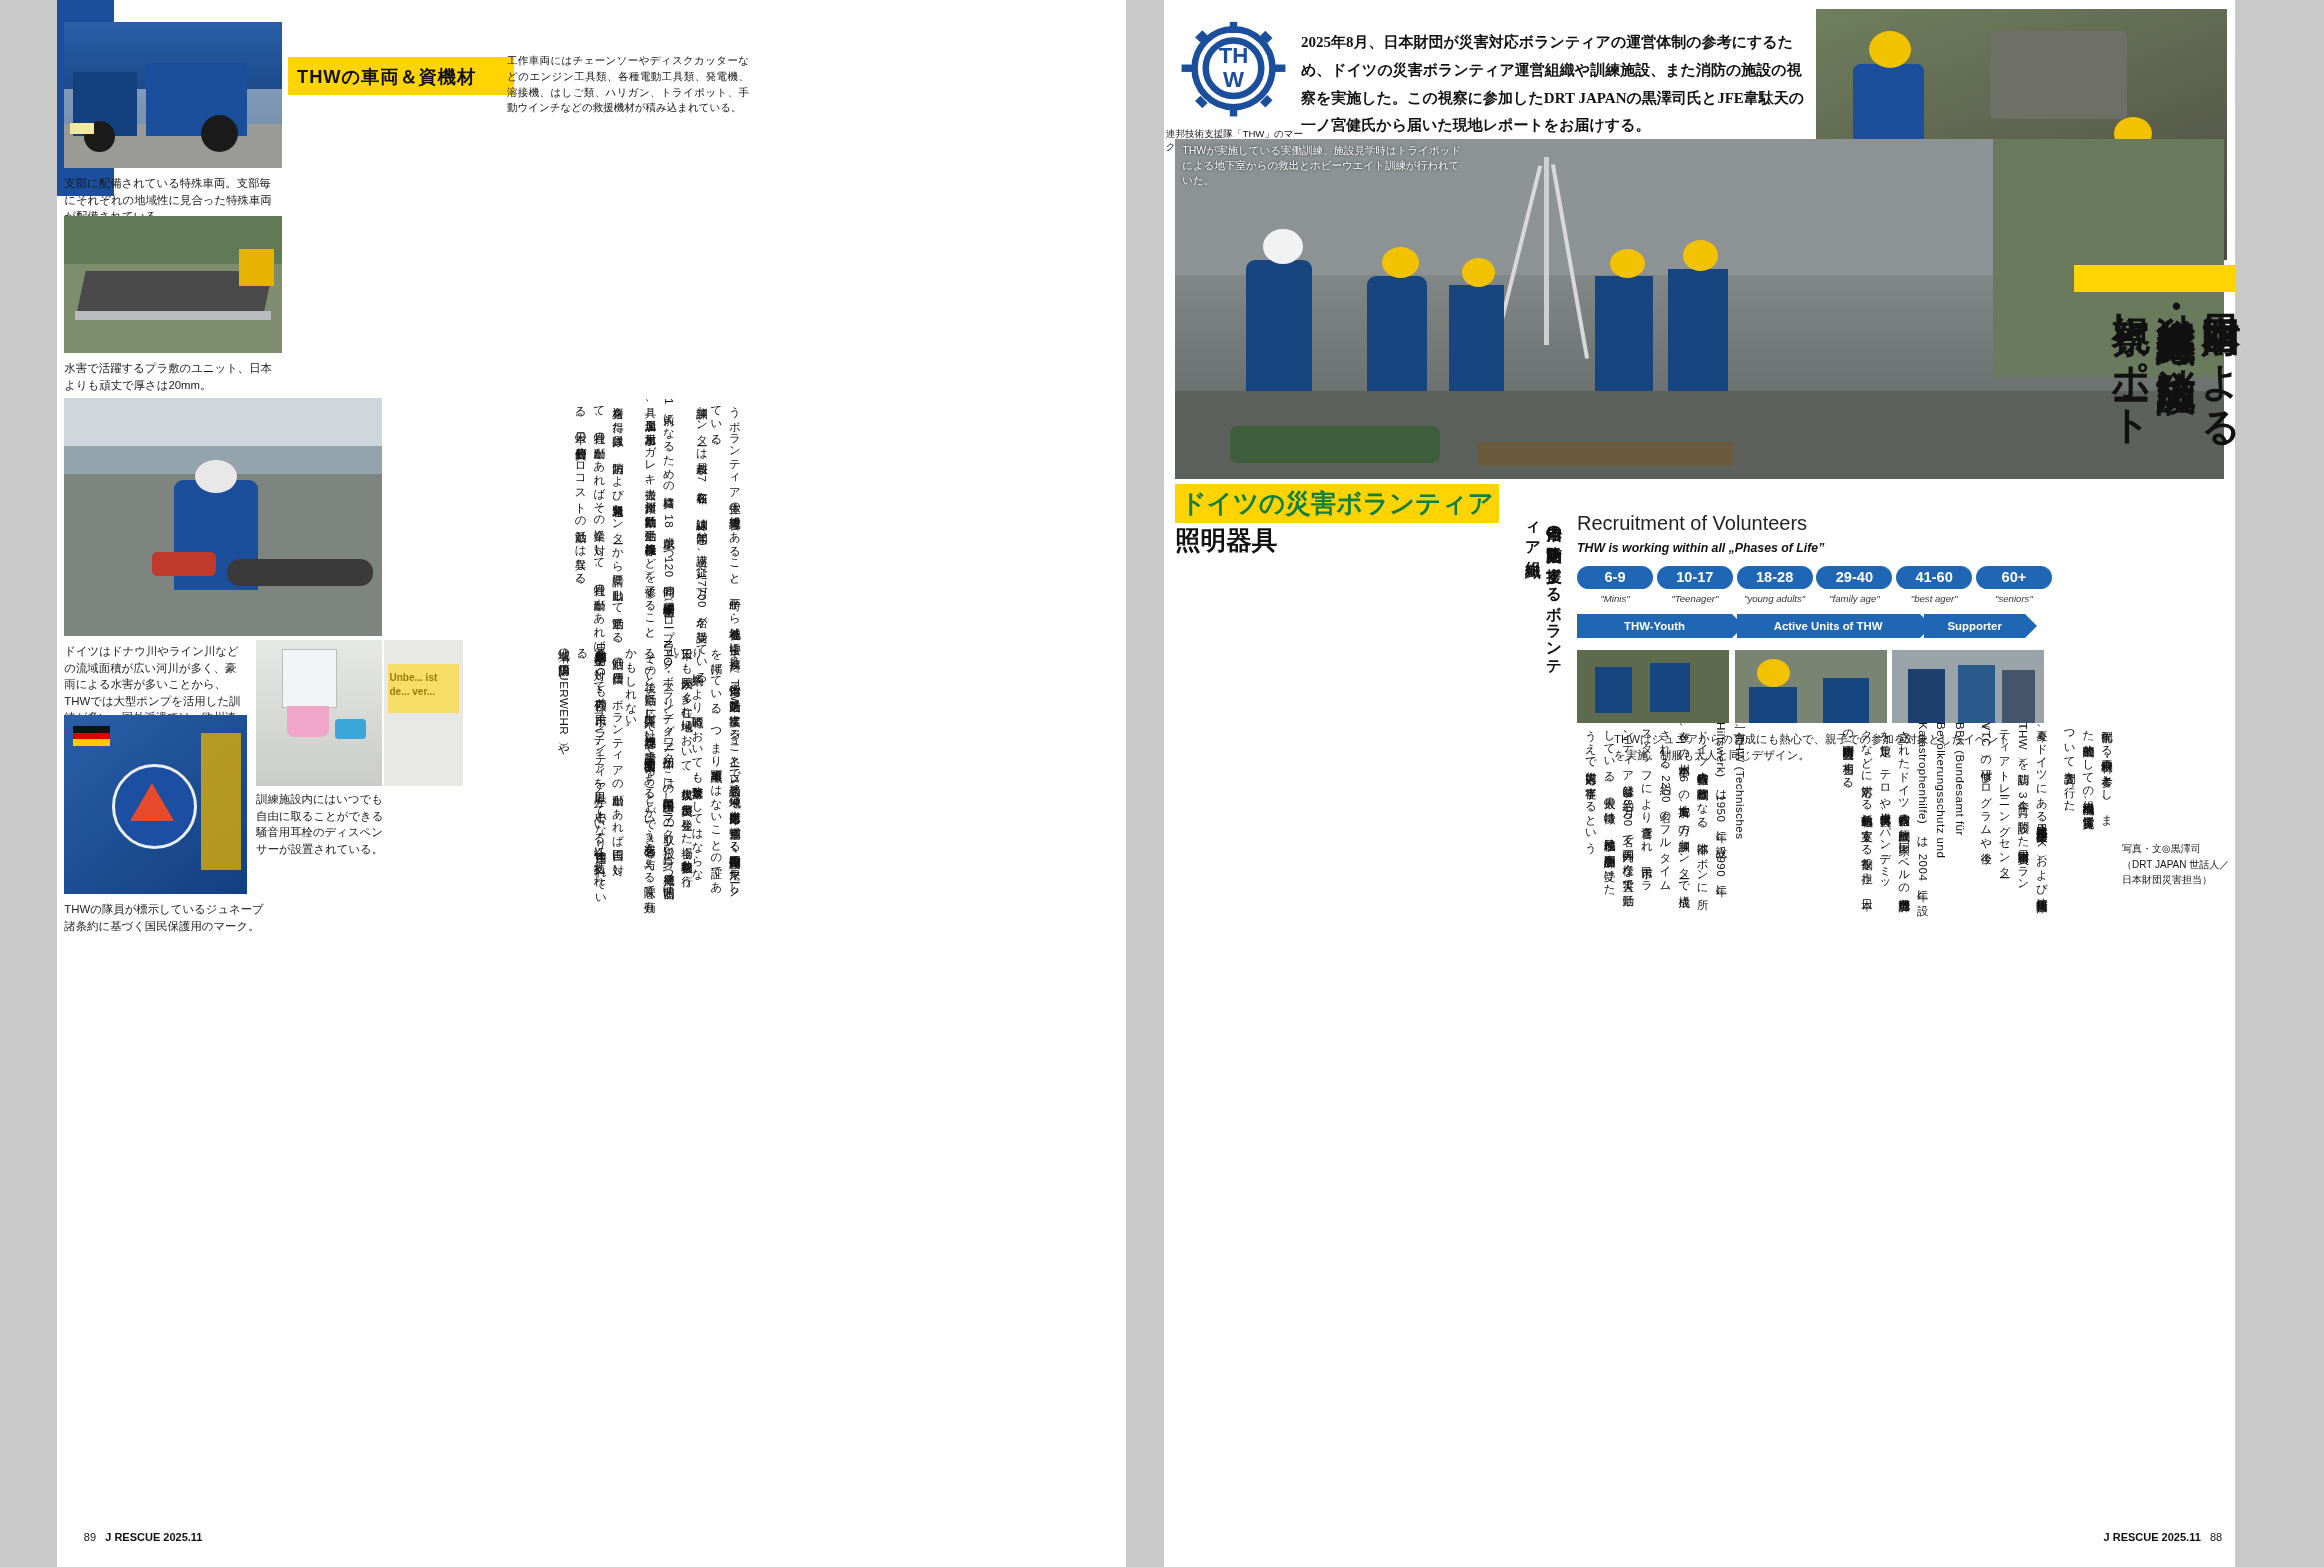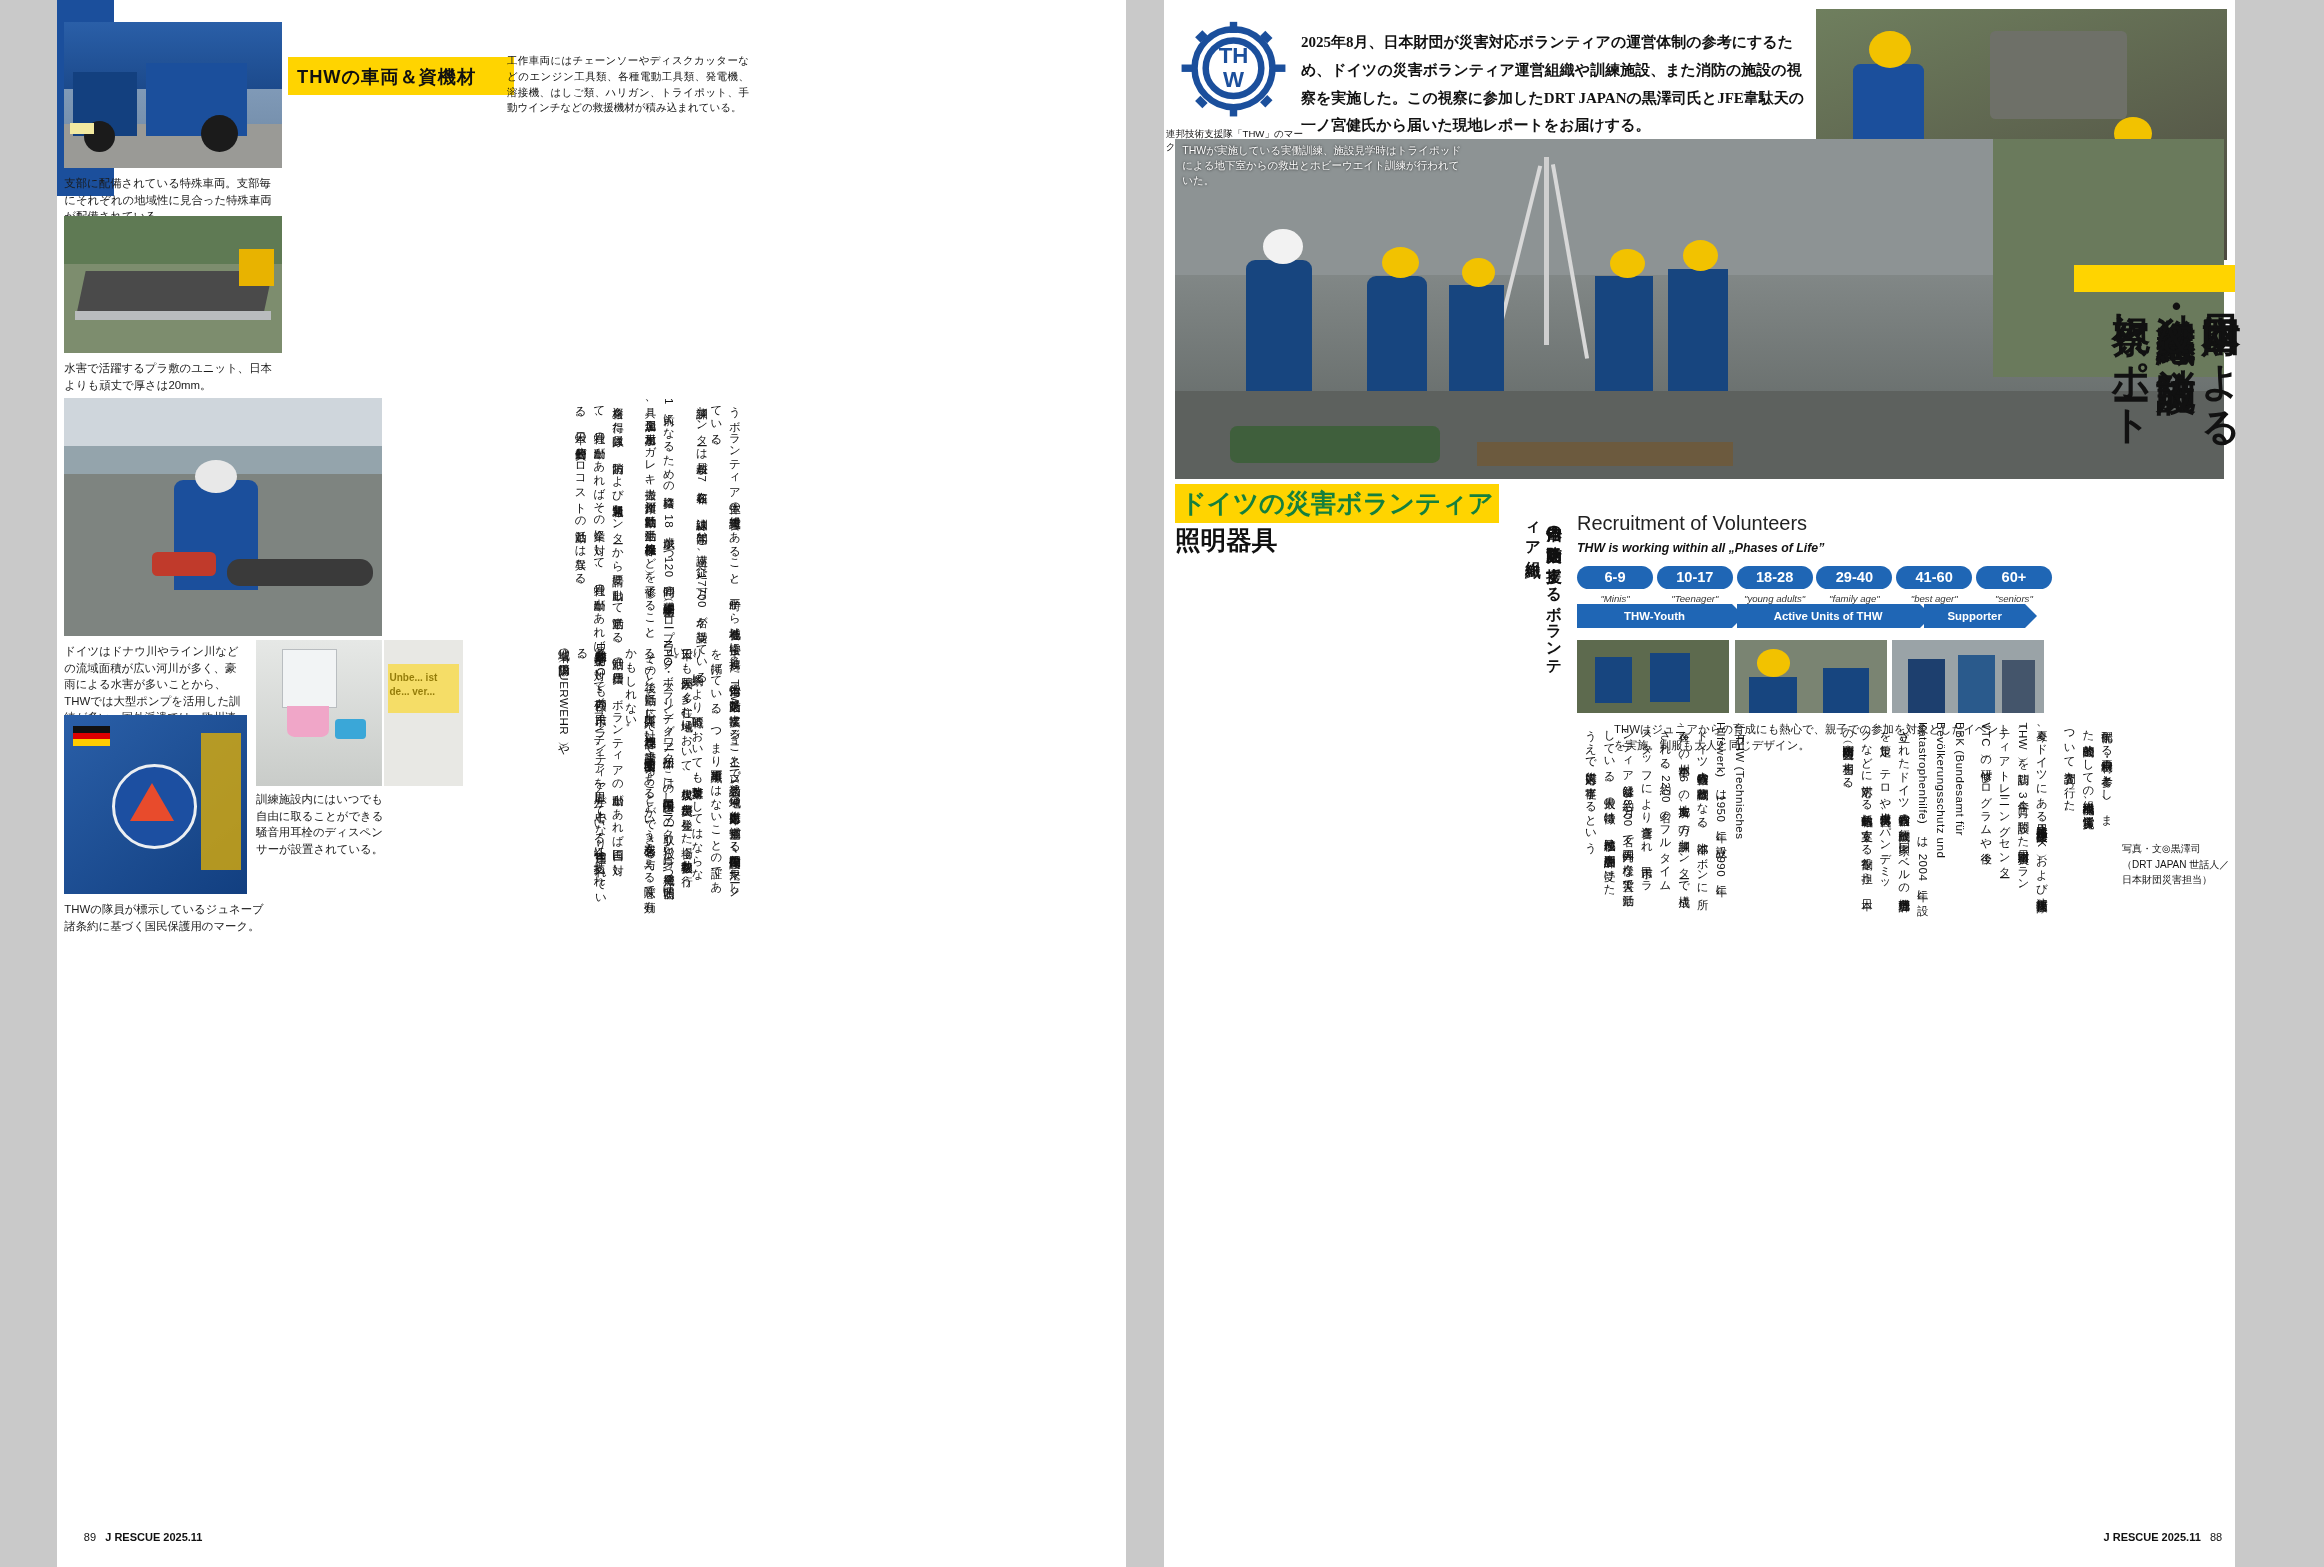--- a/index.html
+++ b/index.html
@@ -35,21 +35,21 @@
   .big-title{position:absolute;font-weight:bold;color:#111;}
   .big-title .vtext{font-size:39px;line-height:1.06;letter-spacing:1.8px;font-weight:bold;}
   .yellow-block{position:absolute;background:#ffd400;}
   .sec-title{position:absolute;font-weight:bold;}
   .recruit{position:absolute;}
   .age-band{display:flex;gap:3.7px;}
   .age-pill{background:#1f66b5;color:#ffffff;border-radius:12px;padding:3.7px 0;
     width:84px;text-align:center;font-size:14.6px;font-weight:bold;}
   .age-sub{display:flex;gap:3.7px;margin-top:3.7px;}
   .age-sub span{width:84px;text-align:center;font-size:9.6px;font-style:italic;color:#333;}
-  .arrow-row{display:flex;gap:4.6px;}
+  .arrow-row{display:flex;gap:4.6px;margin-top:10px;}
   .arrow{position:relative;height:24px;background:#1f66b5;color:#fff;font-size:11.4px;
     font-weight:bold;display:flex;align-items:center;justify-content:center;}
   .arrow:after{content:"";position:absolute;right:-12px;top:0;border-top:12px solid transparent;
     border-bottom:12px solid transparent;border-left:12px solid #1f66b5;}
   .footer{position:absolute;bottom:24px;font-size:11px;color:#111;margin-left:14px;}
   .footer b{font-weight:bold;}
 </style>
 </head>
 <body>
 

